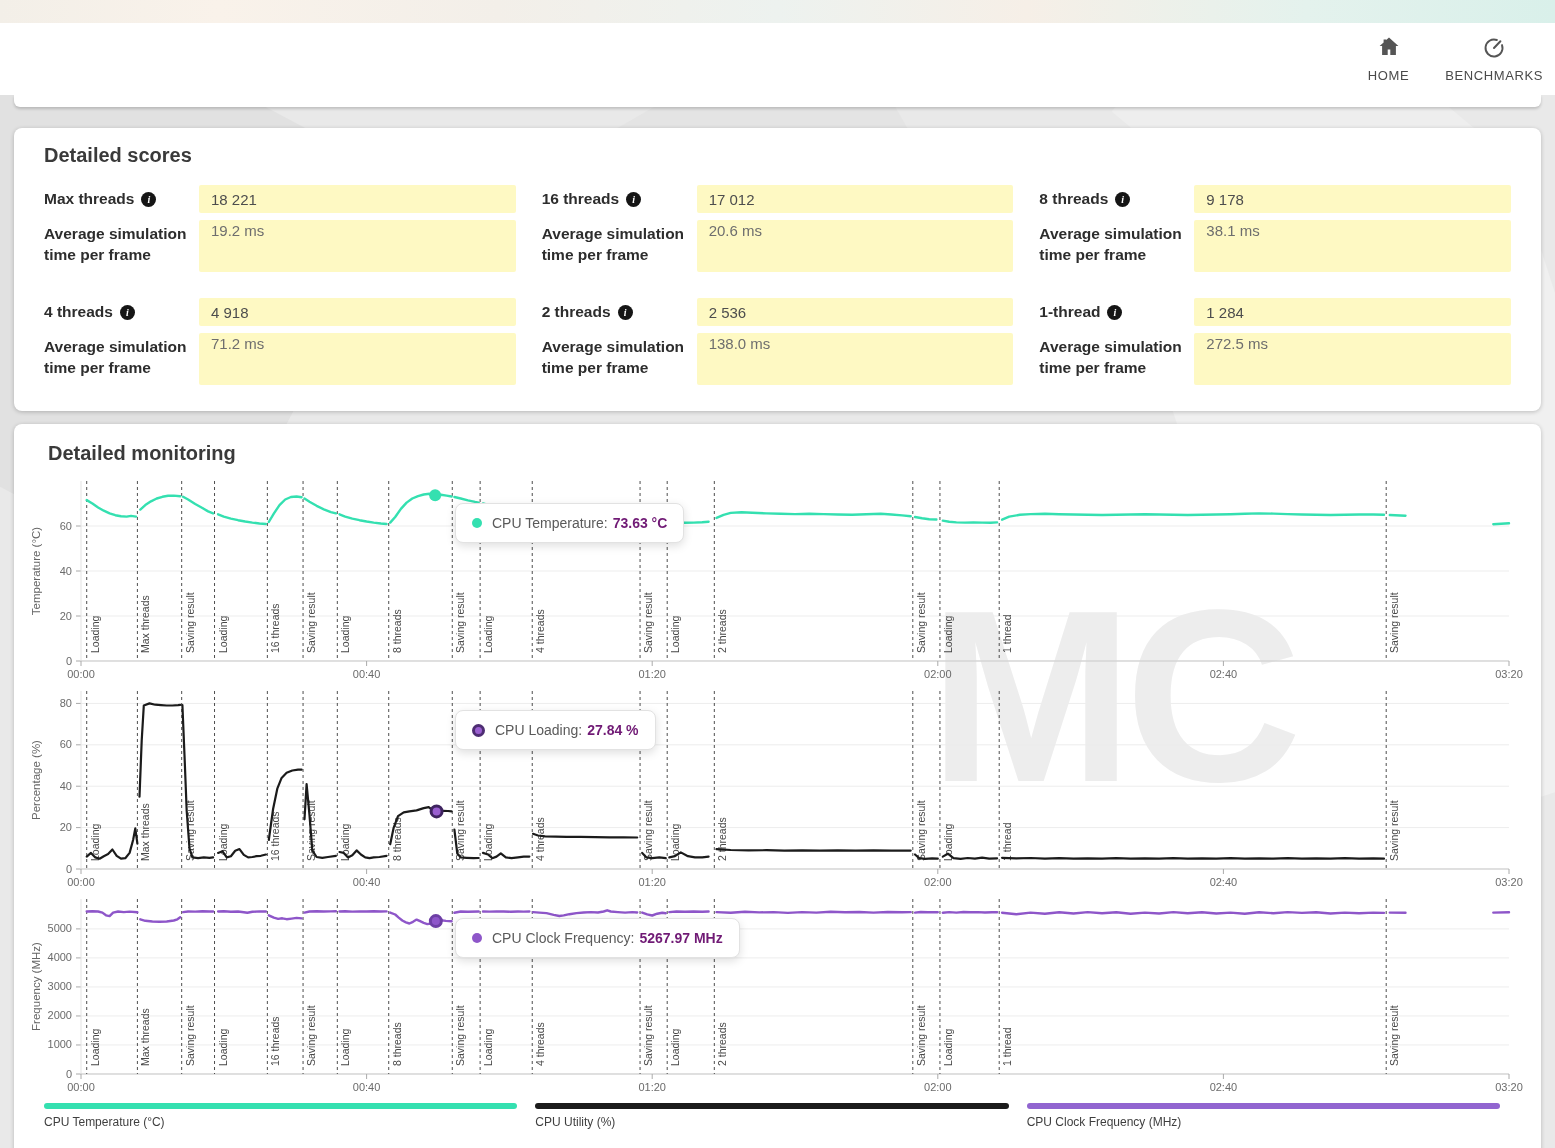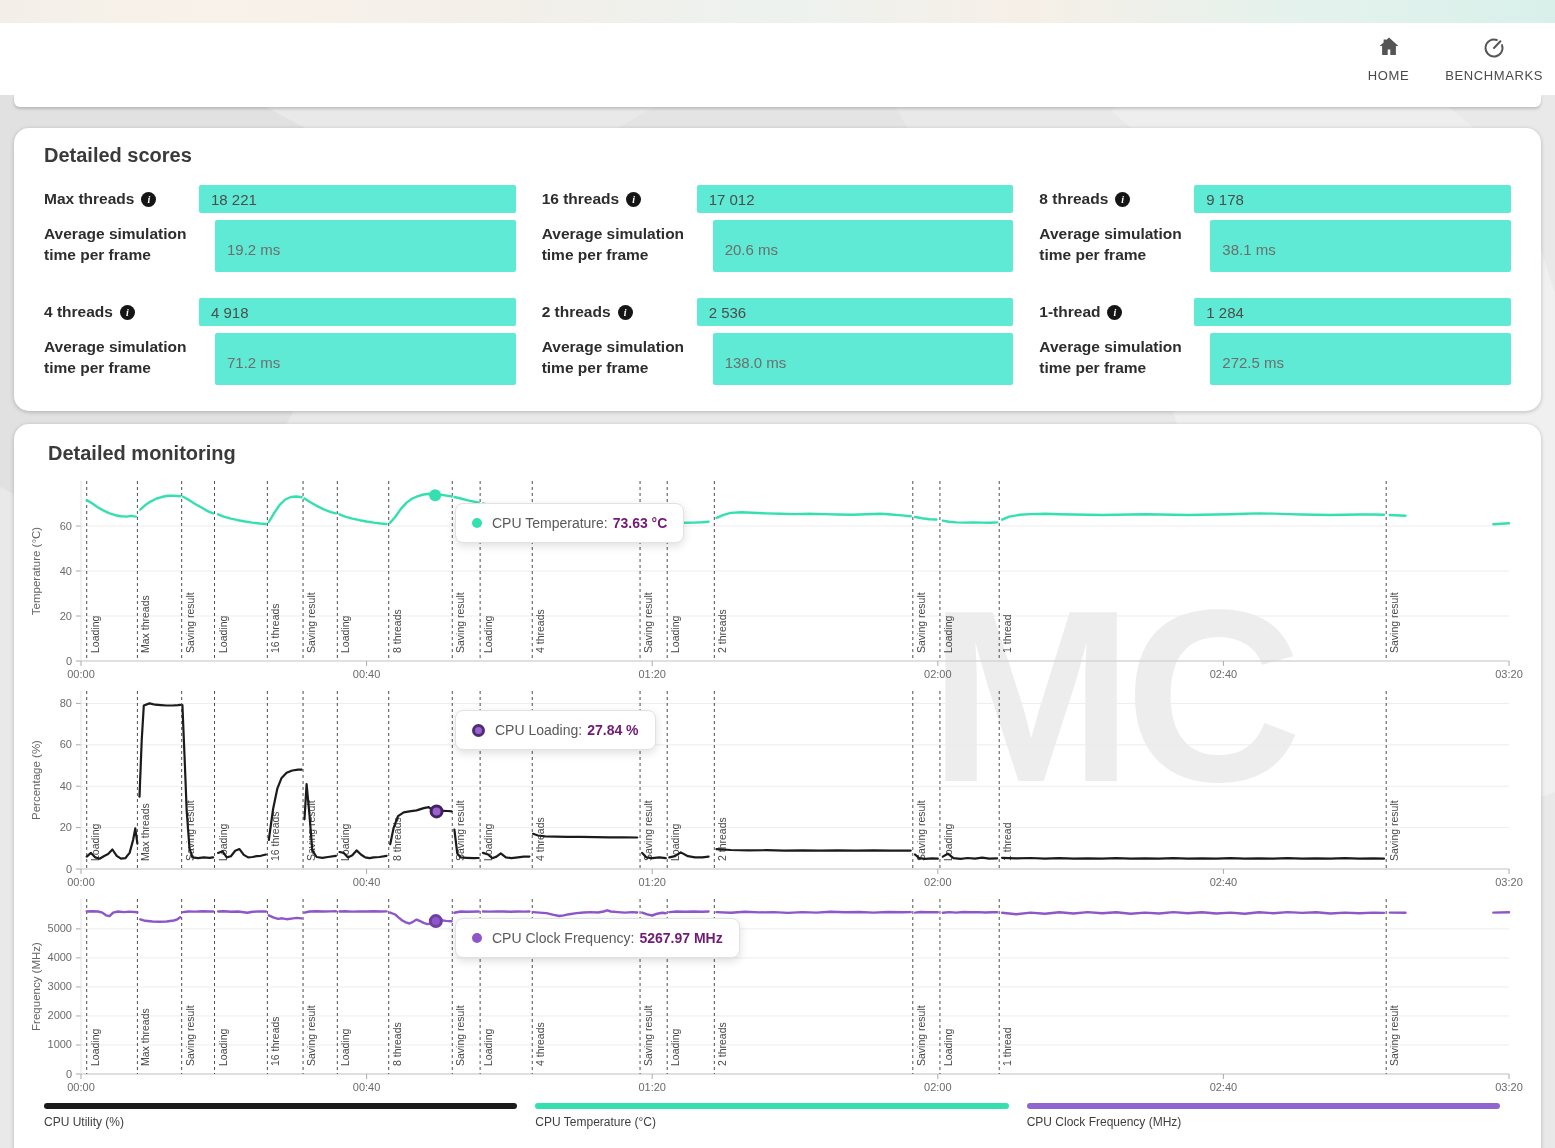--- a/index.html
+++ b/index.html
@@ -23,41 +23,41 @@
   }
   header{
     position:relative;z-index:2;height:72px;background:#ffffff;
     display:flex;justify-content:flex-end;align-items:center;gap:36px;padding-right:12px;
   }
   .nav-item{display:flex;flex-direction:column;align-items:center;gap:9px;cursor:pointer;}
   .nav-item svg{width:24px;height:24px;}
   .nav-label{font-size:13px;color:#4a4a4a;letter-spacing:.6px;}
 
   main{position:relative;z-index:1;padding:0 14px;}
-  .card{background:#fff;border-radius:15px;box-shadow:0 1px 4px rgba(0,0,0,.22);}
+  .card{background:#fff;border-radius:8px;box-shadow:0 1px 4px rgba(0,0,0,.22);}
   .sliver{height:12px;border-radius:0 0 6px 6px;margin-bottom:21px;box-shadow:0 2px 3px rgba(0,0,0,.18);}
 
   .scores-card{padding:16px 30px 26px;margin-bottom:13px;}
   h2{font-size:20px;font-weight:700;color:#3a3a3a;margin:0;}
   .scores-card h2{margin-bottom:18px;}
   .scores-grid{display:grid;grid-template-columns:repeat(3,1fr);column-gap:26px;row-gap:26px;}
   .score-row{display:grid;grid-template-columns:155px 1fr;margin-bottom:7px;}
   .score-row:last-child{margin-bottom:0;}
   .score-label{font-weight:700;font-size:15.5px;color:#2d2d2d;display:flex;align-items:center;}
   .score-label.avg{display:block;line-height:21px;padding-top:3px;}
   .info-icon{
     width:15px;height:15px;background:#151515;color:#fff;border-radius:50%;
     font-size:10px;font-weight:700;display:inline-flex;align-items:center;justify-content:center;
     margin-left:7px;flex:0 0 15px;font-family:"Liberation Serif",serif;font-style:italic;cursor:pointer;
   }
   .score-value{
-    background:#5eead4;border-radius:2px;padding:5px 12px;font-size:15px;color:#4d4d4d;
+    background:#fef9c3;border-radius:2px;padding:5px 12px;font-size:15px;color:#4d4d4d;
     display:flex;align-items:center;box-sizing:border-box;min-height:28px;
   }
-  .score-value.avg{min-height:52px;align-items:flex-start;color:#6e6e6e;padding-top:21px;margin-left:16px;}
+  .score-value.avg{min-height:52px;align-items:flex-start;color:#6e6e6e;padding-top:2px;}
 
   .monitoring-card{padding:18px 0 0;position:relative;height:782px;overflow:hidden;}
   .monitoring-card h2{margin-left:34px;position:relative;z-index:1;}
   .watermark{
     position:absolute;left:915px;top:150px;z-index:0;
     font-size:245px;font-weight:800;color:#ededed;letter-spacing:-8px;line-height:1;user-select:none;
   }
   #charts{position:relative;z-index:1;margin-top:14px;}
   .chart-svg{display:block;margin-bottom:4px;}
   .chart-svg text{font-family:"Liberation Sans",sans-serif;}
@@ -454,26 +454,26 @@
           <path d="M901.0 15.6 L906.7 15.0 L913.8 15.3 L920.9 15.1 L923.8 15.2" fill="none" stroke="#8e56c9" stroke-width="2.4" stroke-linejoin="round" stroke-linecap="round"></path>
           <path d="M928.8 15.7 L935.2 15.1 L942.4 15.6 L949.5 15.0 L956.6 15.3 L963.8 15.1 L970.9 15.5 L978.1 15.2 L983.1 15.3" fill="none" stroke="#8e56c9" stroke-width="2.4" stroke-linejoin="round" stroke-linecap="round"></path>
           <path d="M988.1 15.7 L1002.3 17.3 L1016.6 15.6 L1030.9 16.7 L1045.2 15.3 L1059.5 16.5 L1073.7 15.1 L1088.0 16.2 L1102.3 15.3 L1116.6 16.7 L1130.9 15.6 L1145.1 16.5 L1159.4 15.1 L1173.7 16.2 L1188.0 15.3 L1202.3 16.5 L1216.5 15.6 L1230.8 16.7 L1245.1 15.3 L1259.4 16.2 L1273.7 15.1 L1287.9 15.9 L1302.2 15.3 L1316.5 16.5 L1330.8 15.6 L1345.1 16.2 L1359.3 15.6 L1370.0 15.9" fill="none" stroke="#8e56c9" stroke-width="2.4" stroke-linejoin="round" stroke-linecap="round"></path>
           <path d="M1375.8 15.6 L1391.5 15.7" fill="none" stroke="#8e56c9" stroke-width="2.4" stroke-linejoin="round" stroke-linecap="round"></path>
           <path d="M1479.3 15.6 L1495.0 15.3" fill="none" stroke="#8e56c9" stroke-width="2.4" stroke-linejoin="round" stroke-linecap="round"></path>
           <circle cx="421.858" cy="24.115298507462683" r="5.5" fill="#8e56c9" stroke="#6d3fa5" stroke-width="3"></circle>
         </svg>
       </div>
     <div class="legend" id="legend">
         <div class="legend-item">
+          <div class="legend-bar" style="background: rgb(52, 224, 176);"></div>
+          <span class="legend-label">CPU Temperature (°C)</span>
+        </div>
+        <div class="legend-item">
           <div class="legend-bar" style="background: rgb(27, 27, 27);"></div>
           <span class="legend-label">CPU Utility (%)</span>
-        </div>
-        <div class="legend-item">
-          <div class="legend-bar" style="background: rgb(52, 224, 176);"></div>
-          <span class="legend-label">CPU Temperature (°C)</span>
         </div>
         <div class="legend-item">
           <div class="legend-bar" style="background: rgb(145, 101, 208);"></div>
           <span class="legend-label">CPU Clock Frequency (MHz)</span>
         </div>
       </div>
   <div class="tooltip" style="left: 441px; top: 79px;">
         <span class="dot" style="background: rgb(52, 224, 176);"></span>
         <span class="tt-label">CPU Temperature:</span>
         <span class="tt-value">73.63 °C</span>

